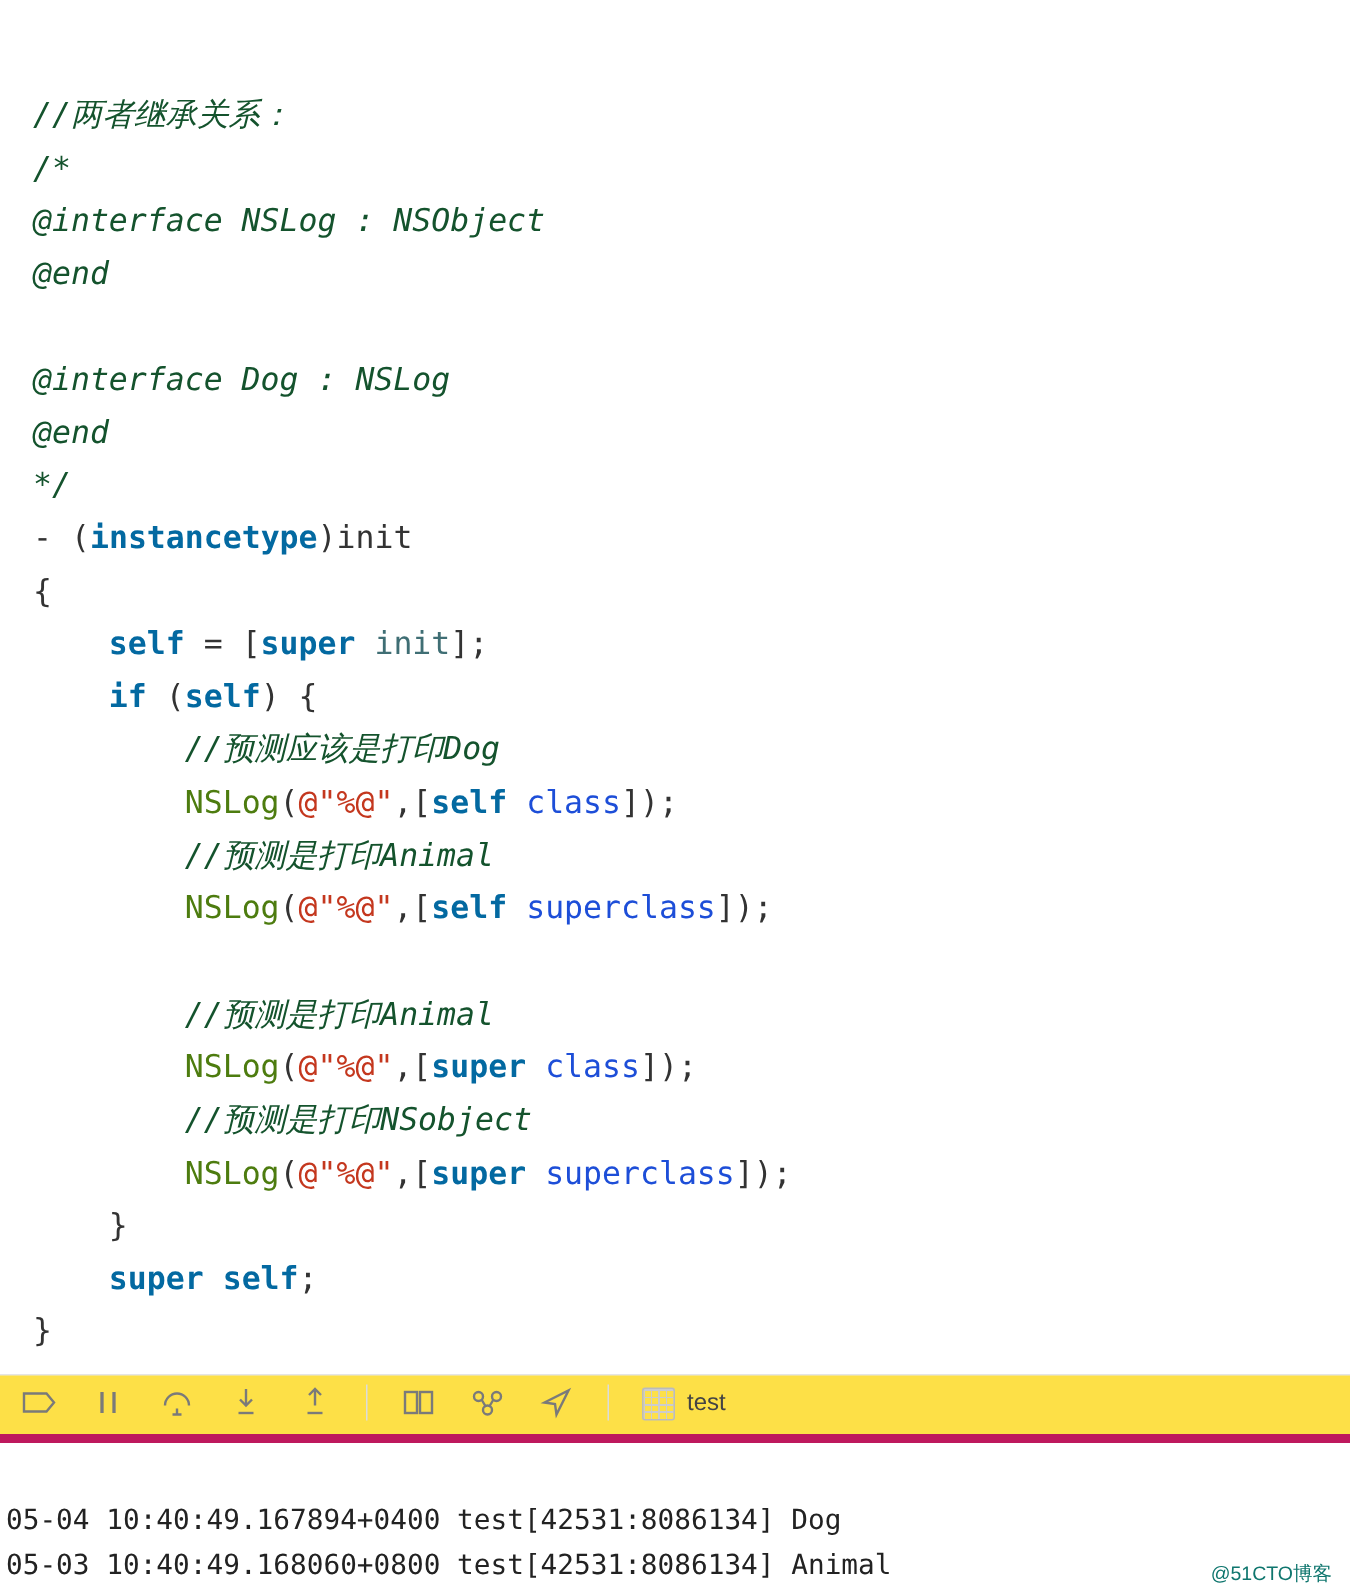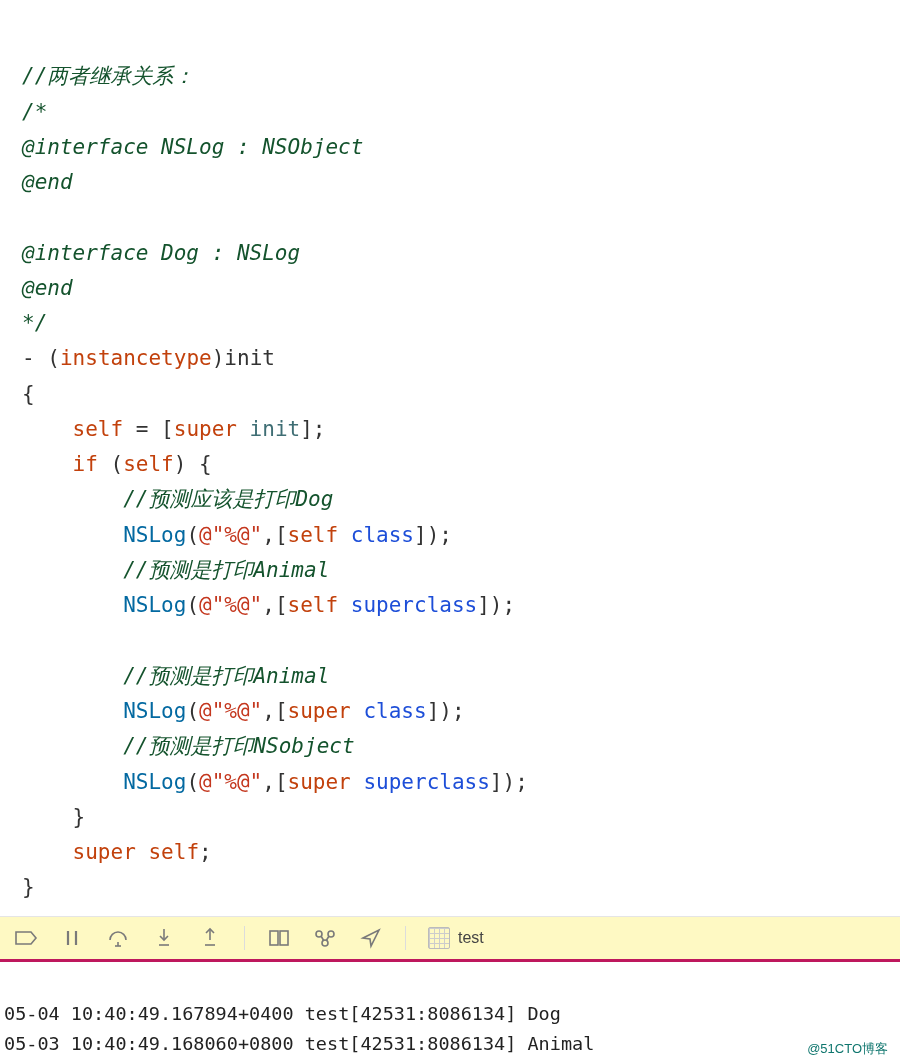--- a/index.html
+++ b/index.html
@@ -1,28 +1,28 @@
 <!DOCTYPE html>
 <html><head>
 <meta charset="utf-8">
 <style>
   * { margin: 0; padding: 0; box-sizing: border-box; }
   html, body { width: 900px; height: 1064px; font-family: "SF Mono", "Menlo", "Consolas", monospace; background: #ffffff; }
   .editor { padding: 24px 22px 10px 22px; font-size: 21px; line-height: 1.68; color: #333; white-space: pre; }
   .comment { color: #14532d; font-style: italic; }
-  .keyword { color: #c2410c; font-weight: 400; }
-  .type { color: #0369a1; }
+  .keyword { color: #0369a1; font-weight: 700; }
+  .type { color: #4d7c0f; }
   .string { color: #c4371e; }
   .ident { color: #3f6e74; }
   .msg { color: #1d4ed8; }
   .plain { color: #333; }
   .toolbar {
-    display: flex; align-items: center; gap: 22px;
-    padding: 6px 14px; border-top: 1px solid #e5e5e5; border-bottom: 3px solid #be185d;
-    height: 46px; background: #fef9c3;
+    display: flex; gap: 22px;
+    padding: 6px 14px; border-top: 1px solid #e5e5e5; border-bottom: 6px solid #be185d;
+    height: 46px; background: #fde047;
   }
   .toolbar .icon { width: 24px; height: 24px; display: flex; align-items: center; justify-content: center; color: #606060; stroke: #606060; }
   .toolbar .sep { width: 1px; height: 24px; background: #dcdcdc; }
   .toolbar .scheme { display: flex; align-items: center; gap: 8px; color: #444; font-family: -apple-system, sans-serif; font-size: 16px; }
   .grid-icon { width: 22px; height: 22px; display: inline-block; border: 1px solid #bbb; position: relative; background:
     repeating-linear-gradient(#ccc 0 1px, transparent 1px 5px),
     repeating-linear-gradient(90deg, #ccc 0 1px, transparent 1px 5px);
     border-radius: 2px;
   }
   .console {

